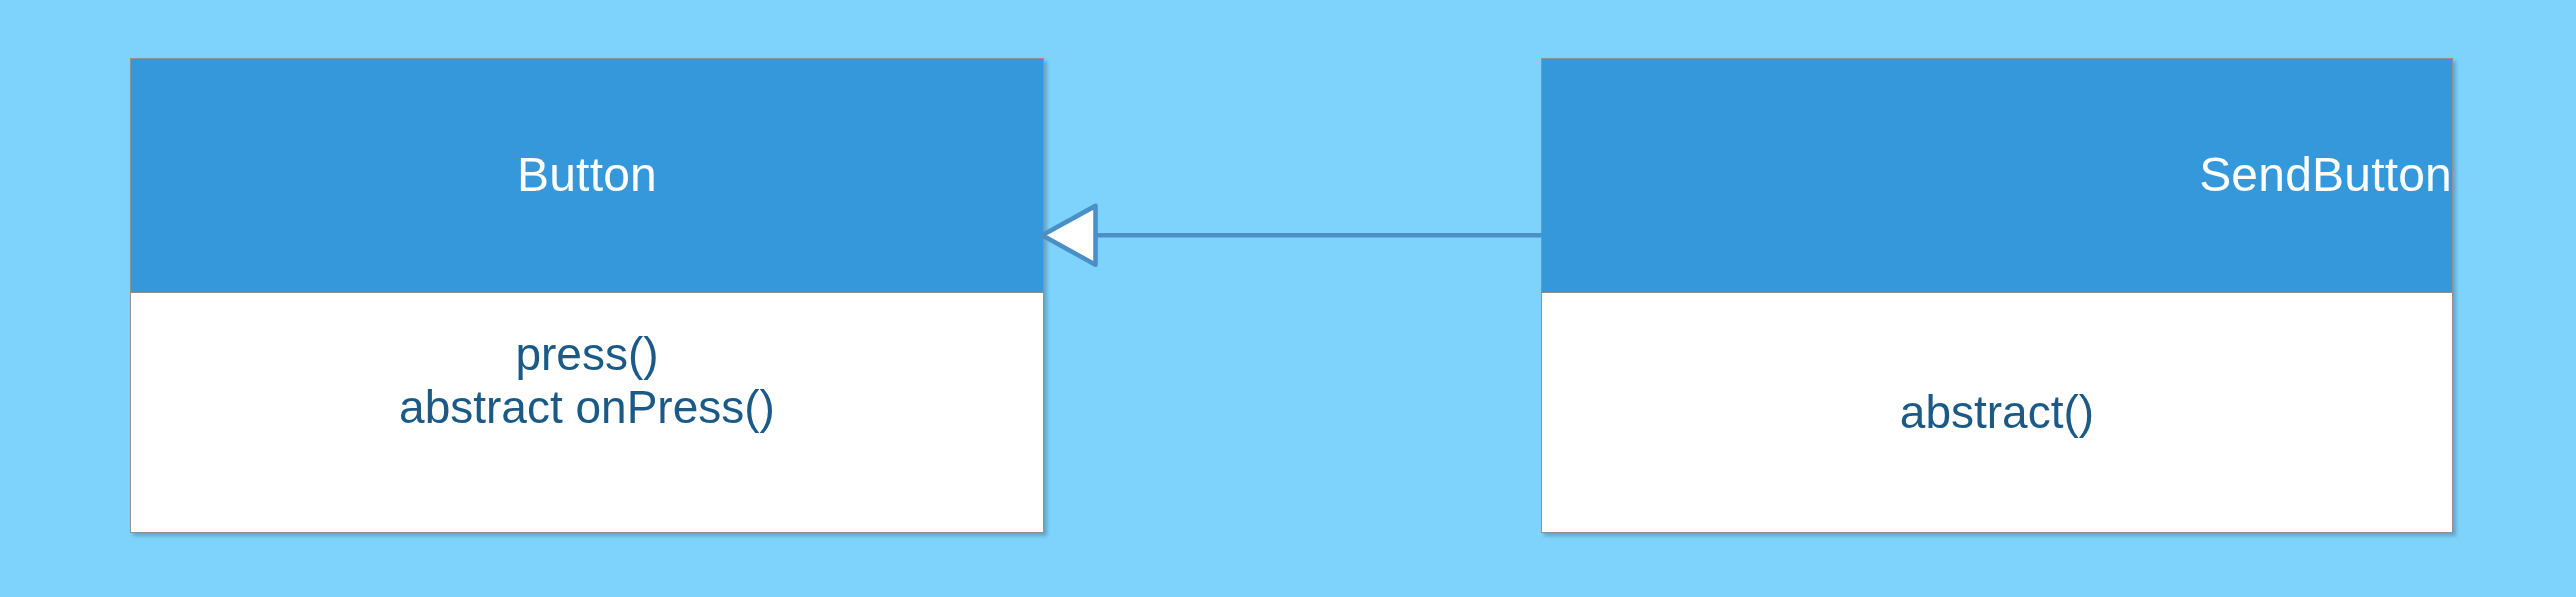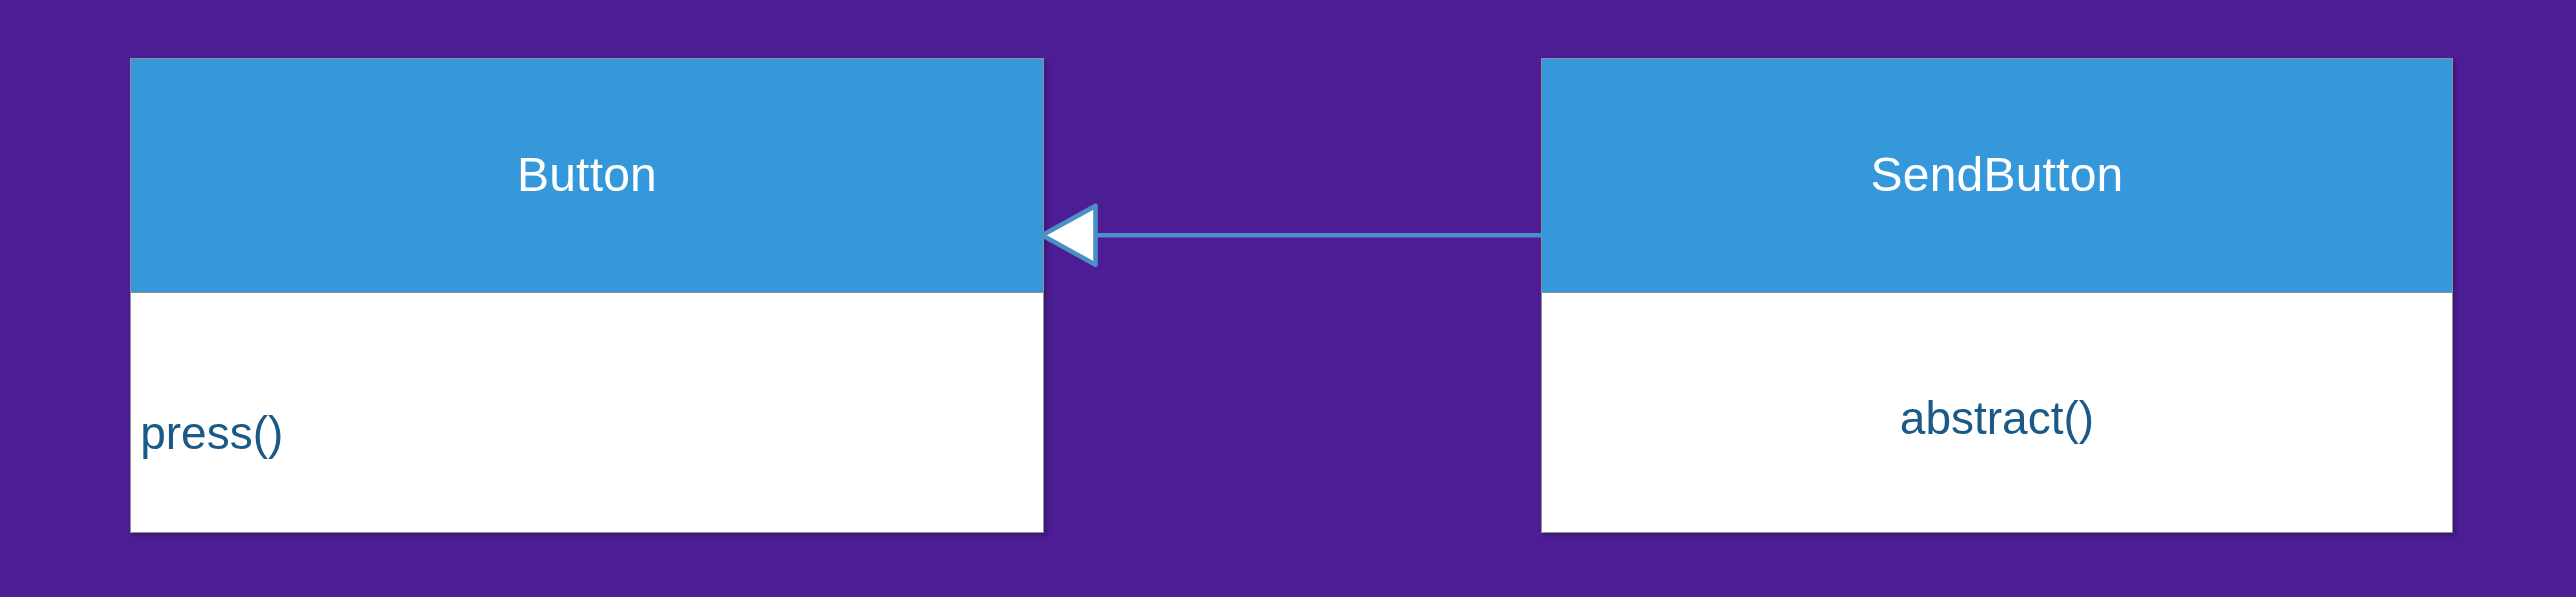--- a/index.html
+++ b/index.html
@@ -8,21 +8,21 @@
     background: #ffffff;
   }
   body {
     font-family: "Liberation Sans", sans-serif;
   }
 
   #canvas {
     position: relative;
     width: 2576px;
     height: 597px;
-    background: #4c1d95;
+    background: #7dd3fc;
     overflow: hidden;
   }
 
   
   .uml-class {
     position: absolute;
     box-sizing: border-box;
     border: 1.8px solid #919191;
     background: #ffffff;
     box-shadow: 2.8px 2.8px 3.7px rgba(0,0,0,0.22);
@@ -45,27 +45,26 @@
     font-size: 48px;
     font-weight: 400;
     line-height: 1.1;
     letter-spacing: 0.2px;
     white-space: nowrap;
   }
 
   .uml-class-body {
     flex: 1 1 auto;
     display: flex;
-    flex-direction: row;
+    flex-direction: column;
     align-items: center;
     justify-content: center;
     background: #ffffff;
     padding: 3.7px 9.2px;
     box-sizing: border-box;
-    margin-top: 12px;
   }
 
   .uml-member {
     color: #1b5a87;
     font-size: 46px;
     font-weight: 400;
     line-height: 1.16;
     text-align: center;
     white-space: nowrap;
   }
@@ -78,21 +77,21 @@
     height: 475px;
   }
   #box-button .uml-class-header { height: 234px; }
 
   #box-sendbutton {
     left: 1541px;
     top: 58px;
     width: 912px;
     height: 475px;
   }
-  #box-sendbutton .uml-class-header { height: 234px; }
+  #box-sendbutton .uml-class-header { height: 234px; justify-content: flex-end; }
 
   
   #box-button .uml-class-body { padding-top: 13px; justify-content: flex-start; }
   #box-button .uml-member:first-child { margin-top: 22px; }
 
   
   #generalization {
     position: absolute;
     left: 1030px;
     top: 193px;
@@ -106,20 +105,21 @@
 <body>
 
 <div id="canvas">
 
   <div class="uml-class" id="box-button">
     <div class="uml-class-header">
       <span class="uml-class-name">Button</span>
     </div>
     <div class="uml-class-body">
       <div class="uml-member">press()</div>
+      <div class="uml-member">abstract onPress()</div>
     </div>
   </div>
 
   <div class="uml-class" id="box-sendbutton">
     <div class="uml-class-header">
       <span class="uml-class-name">SendButton</span>
     </div>
     <div class="uml-class-body">
       <div class="uml-member">abstract()</div>
     </div>

